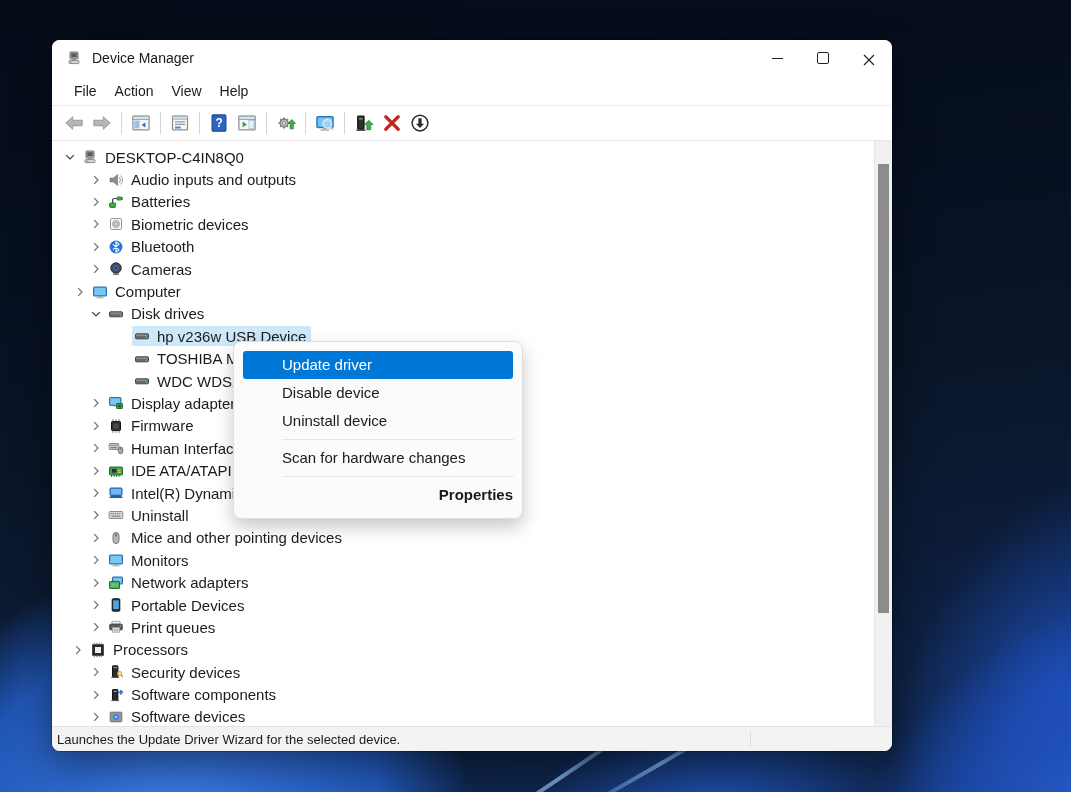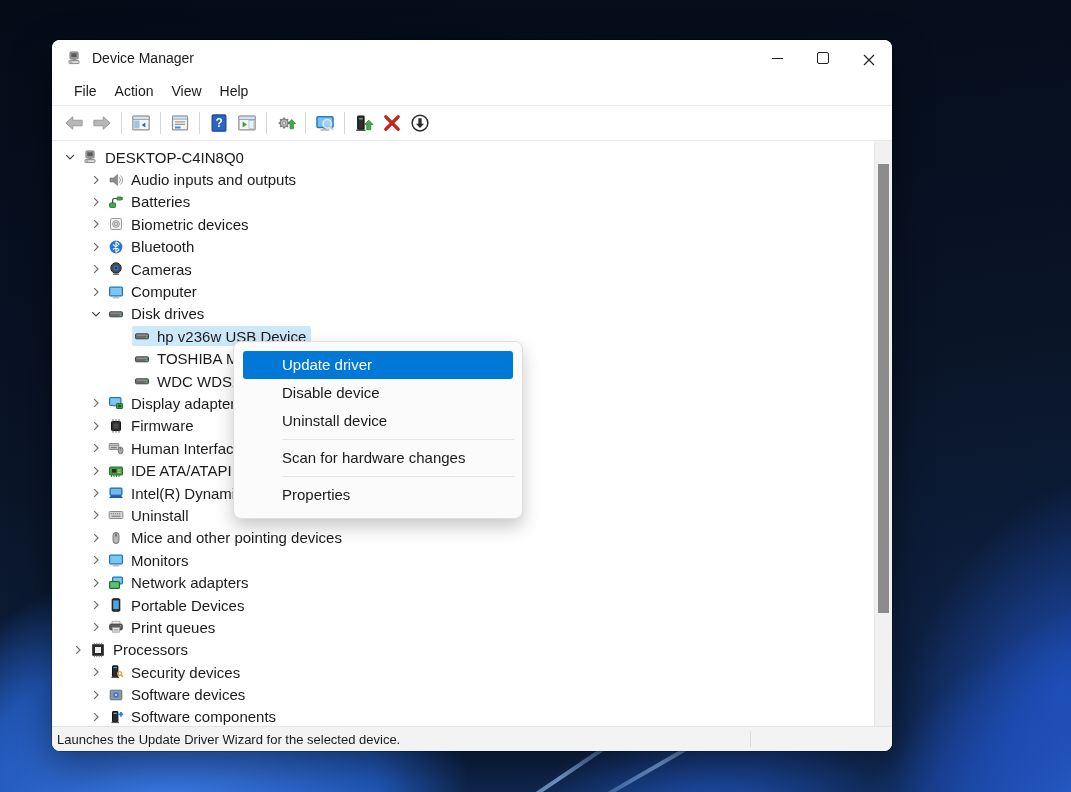--- a/index.html
+++ b/index.html
@@ -59,21 +59,21 @@
   .status-text{font-size:13px;color:#1a1a1a;padding-left:5px;}
   .sb-div{position:absolute;top:4px;width:1px;height:16px;background:#dcdcdc;}
   .sb-div.d1{left:698px;} .sb-div.d2{left:865px;}
 
   
   .context-menu{position:absolute;left:233px;top:341px;width:290px;background:#fbfbfb;
     border:1px solid #dedede;border-radius:8px;box-shadow:0 8px 18px rgba(0,0,0,.22);
     padding:9px 0;box-sizing:border-box;z-index:50;}
   .cm-item{height:28px;line-height:28px;margin:0 9px;padding-left:39px;font-size:15px;color:#1a1a1a;border-radius:3px;}
   .cm-item.hl{background:#0078d7;color:#fff;}
-  .cm-item.bold{font-weight:normal;}
+  .cm-item.bold{font-weight:bold;text-align:right;}
   .cm-sep{height:1px;background:#e5e5e5;margin:4px 8px 4px 48px;}
 </style>
 </head>
 <body>
 
 <div class="screen">
   <div class="ribbon r1"></div>
   <div class="ribbon r2"></div>
   <div class="ribbon r3"></div>
   <div class="ribbon r4"></div>
@@ -298,21 +298,21 @@
               <svg viewBox="0 0 16 16">
                 <circle cx="8" cy="7" r="5.2" fill="#4a4a4a" stroke="#2b2b2b"></circle>
                 <circle cx="8" cy="7" r="2.6" fill="#2d6fd0"></circle>
                 <circle cx="8" cy="7" r="1.1" fill="#0f2a55"></circle>
                 <rect x="5" y="12.4" width="6" height="1.6" rx="0.8" fill="#6e6e6e"></rect>
               </svg>
             </span>
             <span class="tlabel">Cameras</span>
           </span>
         </div>
-        <div class="tree-row" style="padding-left: 36px;">
+        <div class="tree-row" style="padding-left: 20px;">
           <span class="chev"><svg viewBox="0 0 16 16">
               <polyline points="6.2,4.2 10,8 6.2,11.8" fill="none" stroke="#6e6e6e" stroke-width="1.2"></polyline>
             </svg></span>
           <span class="row-inner">
             <span class="ticon">
               <svg viewBox="0 0 16 16">
                 <rect x="1.5" y="3" width="13" height="9" rx="0.8" fill="#4aa8e8" stroke="#2272b0"></rect>
                 <rect x="2.5" y="4" width="11" height="7" fill="#7cc6f2"></rect>
                 <rect x="6.5" y="12" width="3" height="1.2" fill="#9a9a9a"></rect>
                 <rect x="4.5" y="13.2" width="7" height="1.2" fill="#b5b5b5"></rect>
@@ -616,45 +616,45 @@
             <span class="tlabel">Security devices</span>
           </span>
         </div>
         <div class="tree-row" style="padding-left: 36px;">
           <span class="chev"><svg viewBox="0 0 16 16">
               <polyline points="6.2,4.2 10,8 6.2,11.8" fill="none" stroke="#6e6e6e" stroke-width="1.2"></polyline>
             </svg></span>
           <span class="row-inner">
             <span class="ticon">
               <svg viewBox="0 0 16 16">
-                <rect x="2.2" y="3.2" width="11.6" height="9.6" rx="1" fill="#8f979e" stroke="#667078"></rect>
-                <circle cx="8" cy="8" r="2.8" fill="#2f7de0"></circle>
-                <circle cx="8" cy="8" r="1.1" fill="#d7e6f8"></circle>
-              </svg>
-            </span>
-            <span class="tlabel">Software devices</span>
-          </span>
-        </div>
-        <div class="tree-row" style="padding-left: 36px;">
-          <span class="chev"><svg viewBox="0 0 16 16">
-              <polyline points="6.2,4.2 10,8 6.2,11.8" fill="none" stroke="#6e6e6e" stroke-width="1.2"></polyline>
-            </svg></span>
-          <span class="row-inner">
-            <span class="ticon">
-              <svg viewBox="0 0 16 16">
                 <rect x="4.5" y="2.5" width="5.4" height="10.4" rx="0.6" fill="#2b2b2b" stroke="#111"></rect>
                 <rect x="5.5" y="3.8" width="3.4" height="1.2" fill="#49a6e8"></rect>
                 <rect x="3.4" y="12.9" width="7.6" height="1.2" fill="#555"></rect>
                 <g fill="#2f7de0">
                   <rect x="10.6" y="4.4" width="4.6" height="1.8"></rect>
                   <rect x="12" y="3" width="1.8" height="4.6"></rect>
                 </g>
               </svg>
             </span>
             <span class="tlabel">Software components</span>
+          </span>
+        </div>
+        <div class="tree-row" style="padding-left: 36px;">
+          <span class="chev"><svg viewBox="0 0 16 16">
+              <polyline points="6.2,4.2 10,8 6.2,11.8" fill="none" stroke="#6e6e6e" stroke-width="1.2"></polyline>
+            </svg></span>
+          <span class="row-inner">
+            <span class="ticon">
+              <svg viewBox="0 0 16 16">
+                <rect x="2.2" y="3.2" width="11.6" height="9.6" rx="1" fill="#8f979e" stroke="#667078"></rect>
+                <circle cx="8" cy="8" r="2.8" fill="#2f7de0"></circle>
+                <circle cx="8" cy="8" r="1.1" fill="#d7e6f8"></circle>
+              </svg>
+            </span>
+            <span class="tlabel">Software devices</span>
           </span>
         </div>
         <div class="scrollbar">
         <div class="thumb"></div>
       </div>
     </div>
 
     <div class="statusbar">
       <span class="status-text">Launches the Update Driver Wizard for the selected device.</span>
       <span class="sb-div d1"></span>

